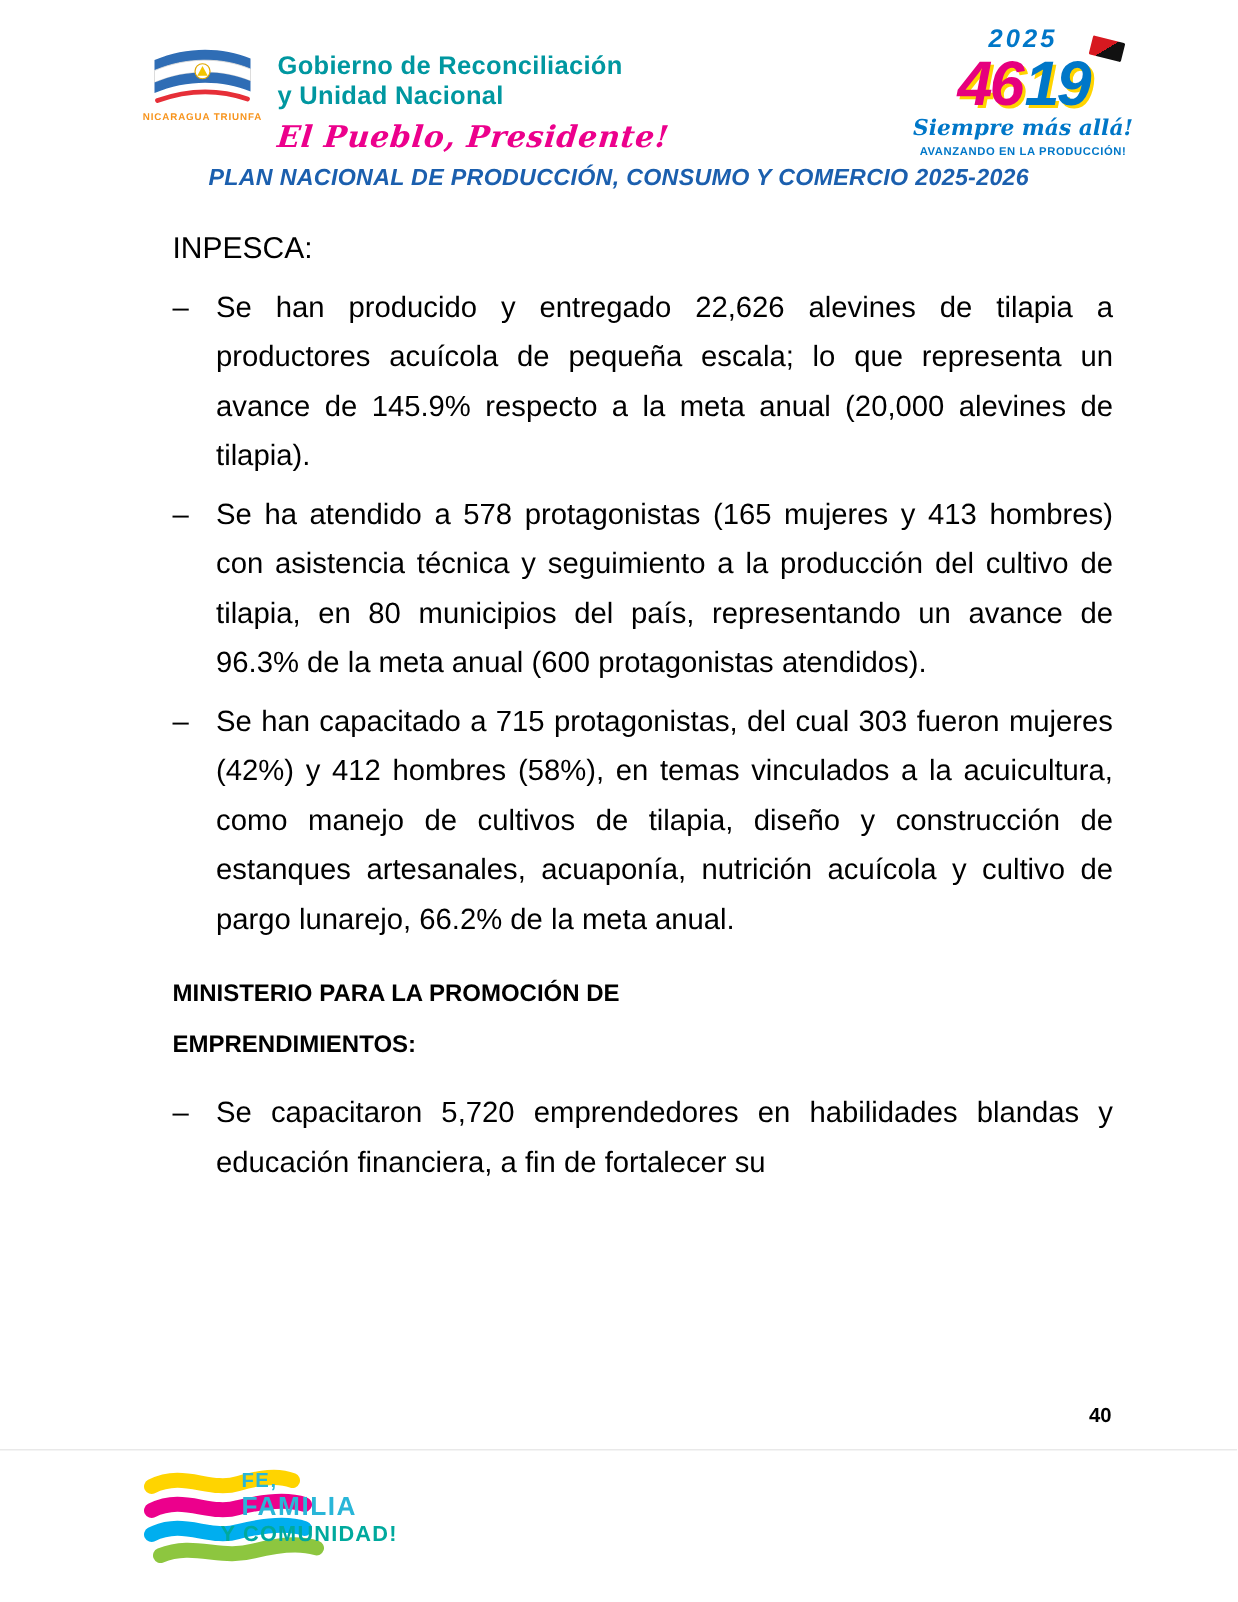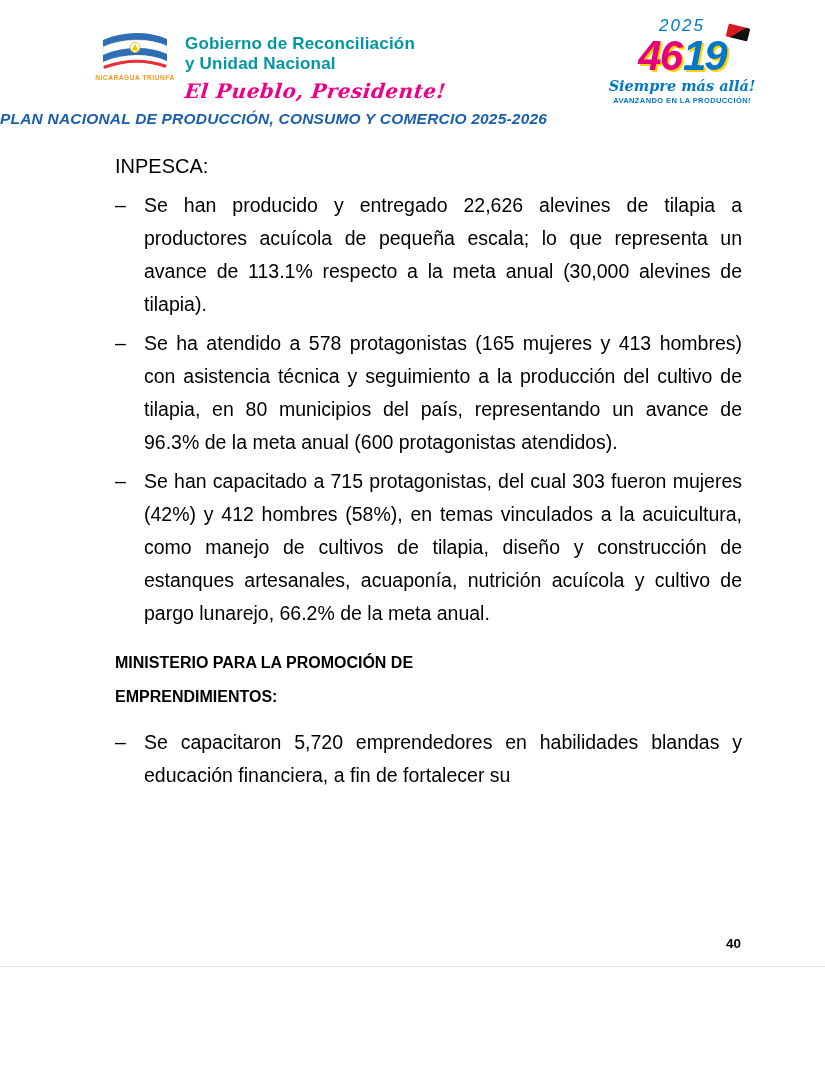--- a/index.html
+++ b/index.html
@@ -51,21 +51,21 @@
 
   .anniv {
     position: absolute;
     right: 58px;
     top: 16px;
     width: 170px;
     text-align: center;
   }
   .anniv-year {
     color: #0077c8;
-    font-weight: normal;
+    font-weight: bold;
     font-style: italic;
     font-size: 17px;
     letter-spacing: 2px;
   }
   .rb-flag {
     position: absolute;
     right: 18px;
     top: 10px;
     width: 22px;
     height: 13px;
@@ -97,20 +97,21 @@
     letter-spacing: 0.4px;
     margin-top: 2px;
     white-space: nowrap;
   }
 
   .doc-title {
     position: absolute;
     top: 110px;
     left: 0;
     width: 100%;
+    text-align: center;
     color: #1b5fae;
     font-weight: bold;
     font-style: italic;
     font-size: 15.5px;
     letter-spacing: 0.2px;
   }
 
   
   .main {
     position: absolute;
@@ -214,21 +215,21 @@
   </div>
 
   <div class="doc-title">PLAN NACIONAL DE PRODUCCIÓN, CONSUMO Y COMERCIO 2025-2026</div>
 
   <div class="main">
     <div class="section-heading">INPESCA:</div>
 
 
     <div class="bullet">
       <span class="dash">–</span>
-      <span class="btext">Se han producido y entregado 22,626 alevines de tilapia a productores acuícola de pequeña escala; lo que representa un avance de 113.1% respecto a la meta anual (30,000 alevines de tilapia).</span>
+      <span class="btext">Se han producido y entregado 22,626 alevines de tilapia a productores acuícola de pequeña escala; lo que representa un avance de 145.9% respecto a la meta anual (20,000 alevines de tilapia).</span>
     </div>
 
     <div class="bullet">
       <span class="dash">–</span>
       <span class="btext">Se ha atendido a 578 protagonistas (165 mujeres y 413 hombres) con asistencia técnica y seguimiento a la producción del cultivo de tilapia, en 80 municipios del país, representando un avance de 96.3% de la meta anual (600 protagonistas atendidos).</span>
     </div>
 
     <div class="bullet">
       <span class="dash">–</span>
       <span class="btext">Se han capacitado a 715 protagonistas, del cual 303 fueron mujeres (42%) y 412 hombres (58%), en temas vinculados a la acuicultura, como manejo de cultivos de tilapia, diseño y construcción de estanques artesanales, acuaponía, nutrición acuícola y cultivo de pargo lunarejo, 66.2% de la meta anual.</span>
@@ -242,14 +243,27 @@
     <div class="bullet b2">
       <span class="dash">–</span>
       <span class="btext">Se capacitaron 5,720 emprendedores en habilidades blandas y educación financiera, a fin de fortalecer su</span>
     </div>
   </div>
 
   <div class="page-number">40</div>
 
   <div class="footer-rule"></div>
 
+  <div class="footer-logo">
+    <svg class="waves" width="130" height="66" viewBox="0 0 130 66">
+      <path d="M6 13 C 28 2, 44 17, 64 11 C 78 7, 90 5, 100 9" stroke="#ffd400" stroke-width="10" fill="none" stroke-linecap="round"></path>
+      <path d="M6 29 C 28 18, 44 33, 64 27 C 80 23, 96 21, 108 25" stroke="#ec008c" stroke-width="10" fill="none" stroke-linecap="round"></path>
+      <path d="M6 45 C 28 34, 44 49, 64 43 C 80 39, 96 37, 108 41" stroke="#00aeef" stroke-width="10" fill="none" stroke-linecap="round"></path>
+      <path d="M12 59 C 34 50, 52 62, 74 56 C 90 52, 104 50, 116 54" stroke="#8dc63f" stroke-width="10" fill="none" stroke-linecap="round"></path>
+    </svg>
+    <div class="footer-text">
+      <div class="ft1">FE,</div>
+      <div class="ft2">FAMILIA</div>
+      <div class="ft3">Y COMUNIDAD!</div>
+    </div>
+  </div>
 
 </div>
 
 </body></html>

